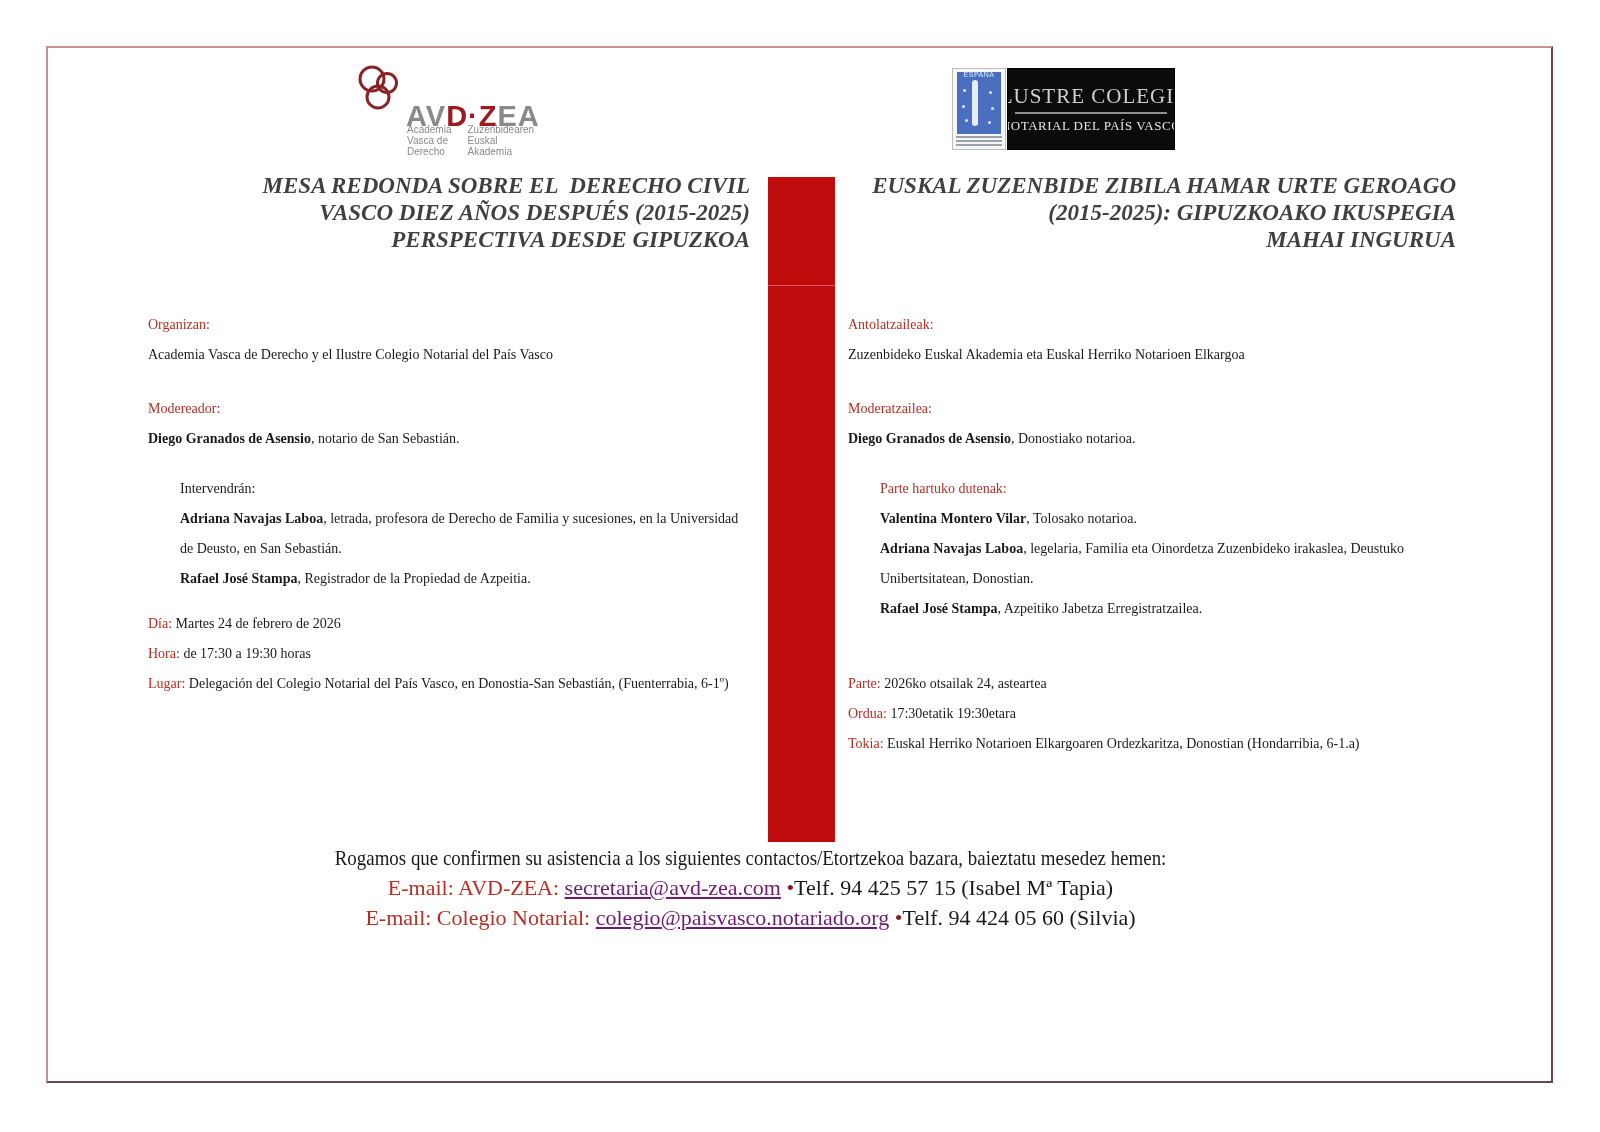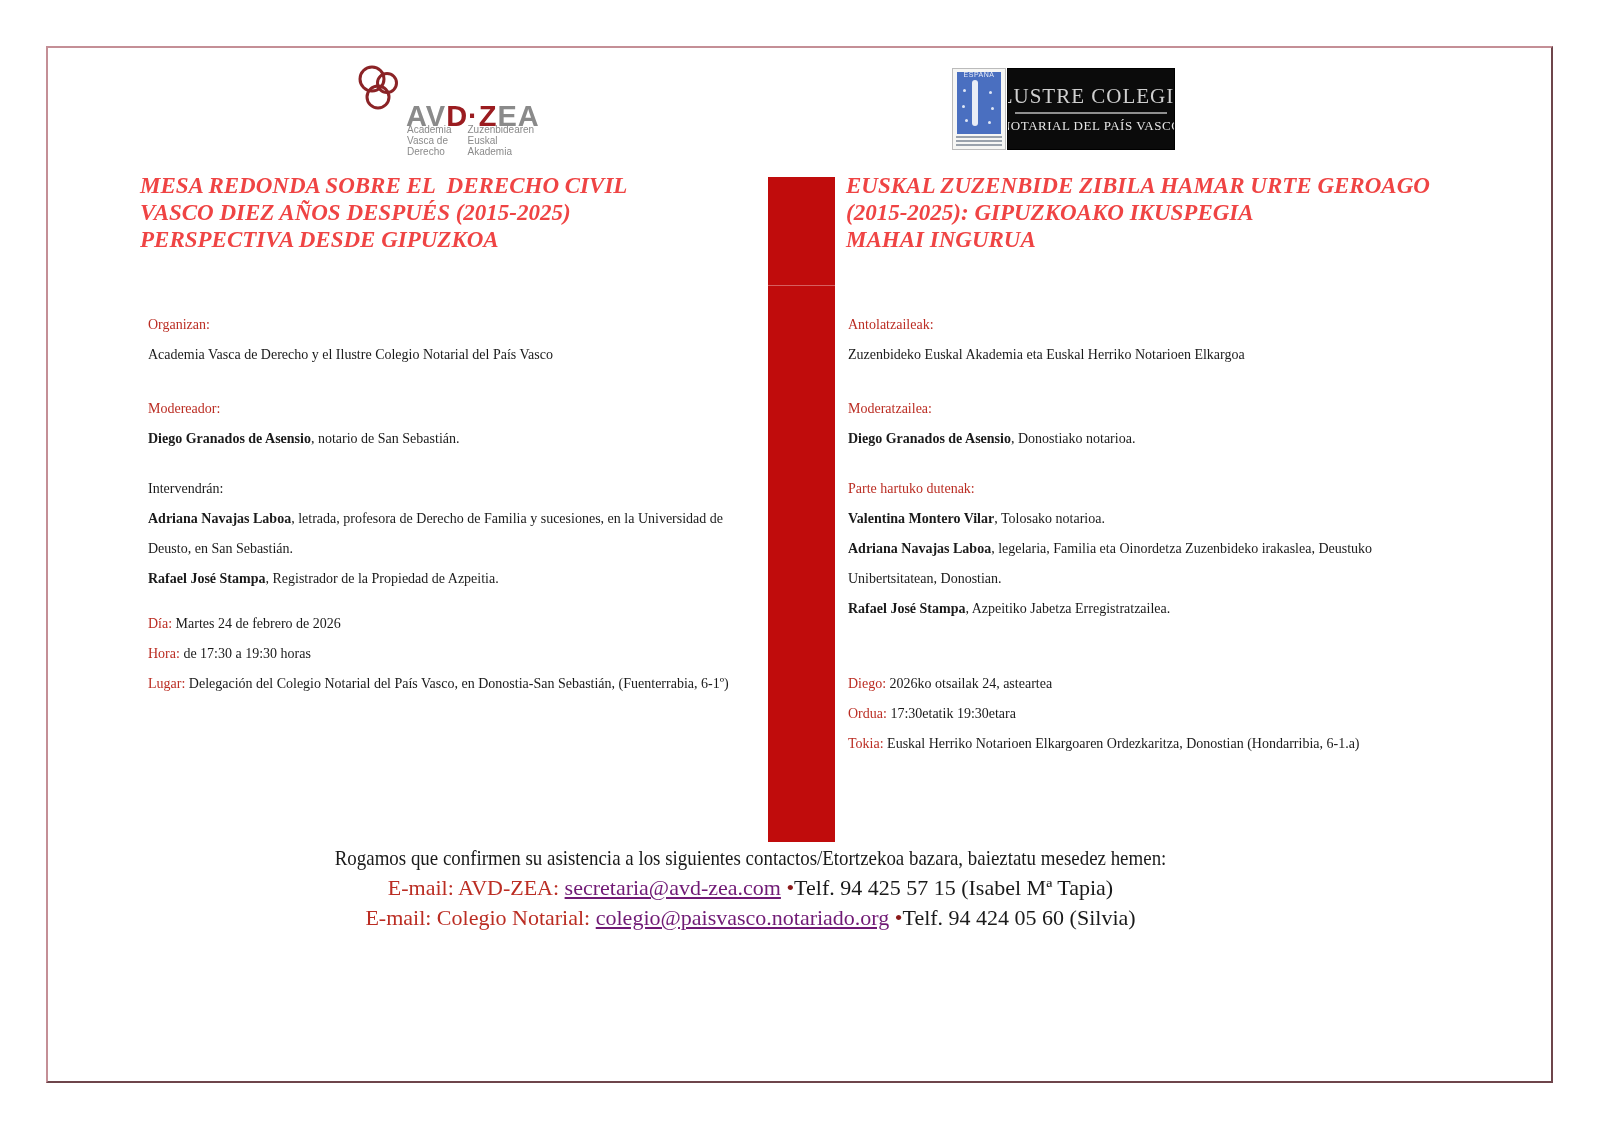--- a/index.html
+++ b/index.html
@@ -49,35 +49,35 @@
     font-family:"Liberation Serif",serif;font-size:21px;color:#cfcfcf;
     letter-spacing:1px;white-space:nowrap;
   }
   .colegio-rule{width:152px;height:2px;background:#8f8f8f;margin:3px 0 4px 0;}
   .colegio-line2{
     font-family:"Liberation Serif",serif;font-size:13px;color:#e6e6e6;
     letter-spacing:0.5px;white-space:nowrap;
   }
   
   .title{
-    position:absolute;top:172px;width:610px;text-align:left;
-    color:#ef4444;font-weight:bold;font-style:italic;font-size:23px;
+    position:absolute;top:172px;width:610px;text-align:right;
+    color:#404040;font-weight:bold;font-style:italic;font-size:23px;
     line-height:27px;white-space:pre-wrap;
   }
   .title-left{left:140px;}
   .title-right{left:846px;}
   
   .red-bar{position:absolute;left:768px;top:177px;width:67px;height:665px;background:#c00c0c;}
   .red-bar-seam{position:absolute;left:0;top:108px;width:100%;height:1px;background:rgba(255,255,255,0.35);}
   
   .col{position:absolute;top:310px;font-size:14px;line-height:30px;}
   .col-left{left:148px;width:600px;}
   .col-right{left:848px;width:580px;}
   .sec-moderator{margin-top:24px;}
-  .sec-speakers{margin-top:20px;}
+  .sec-speakers{margin-top:20px;margin-left:32px;}
   .sec-details{margin-top:15px;}
   .sec-details-right{margin-top:45px;}
   .lbl{color:#bb2d23;}
   .nm{font-weight:bold;}
   
   .footer{position:absolute;left:4px;top:843px;width:1429px;text-align:center;font-size:22px;line-height:30px;padding-left:32px;}
   .footer-intro{display:inline-block;transform:scaleX(0.86);white-space:nowrap;}
   .mailto{color:#701a75;text-decoration:underline;cursor:pointer;}
   .bullet{color:#8b1a1a;}
 </style>
@@ -166,21 +166,21 @@
     <div class="lbl">Moderatzailea:</div>
     <div><span class="nm">Diego Granados de Asensio</span><span>, Donostiako notarioa.</span></div>
   </div>
   <div class="sec sec-speakers">
     <div class="lbl">Parte hartuko dutenak:</div>
     <div><span class="nm">Valentina Montero Vilar</span><span>, Tolosako notarioa.</span></div>
     <div><span class="nm">Adriana Navajas Laboa</span><span>, legelaria, Familia eta Oinordetza Zuzenbideko irakaslea, Deustuko Unibertsitatean, Donostian.</span></div>
     <div><span class="nm">Rafael José Stampa</span><span>, Azpeitiko Jabetza Erregistratzailea.</span></div>
   </div>
   <div class="sec sec-details-right">
-    <div><span class="lbl">Diego:</span><span> 2026ko otsailak 24, asteartea</span></div>
+    <div><span class="lbl">Parte:</span><span> 2026ko otsailak 24, asteartea</span></div>
     <div><span class="lbl">Ordua:</span><span> 17:30etatik 19:30etara</span></div>
     <div><span class="lbl">Tokia:</span><span> Euskal Herriko Notarioen Elkargoaren Ordezkaritza, Donostian (Hondarribia, 6-1.a)</span></div>
   </div>
 </div>
 
 <div class="footer">
   <div><span class="footer-intro">Rogamos que confirmen su asistencia a los siguientes contactos/Etortzekoa bazara, baieztatu mesedez hemen:</span></div>
   <div><span class="lbl">E-mail: AVD-ZEA: </span><a class="mailto">secretaria@avd-zea.com</a><span class="bullet"> •</span><span>Telf. 94 425 57 15  (Isabel Mª Tapia)</span></div>
   <div><span class="lbl">E-mail: Colegio Notarial:  </span><a class="mailto">colegio@paisvasco.notariado.org</a><span class="bullet"> •</span><span>Telf. 94 424 05 60 (Silvia)</span></div>
 </div>

